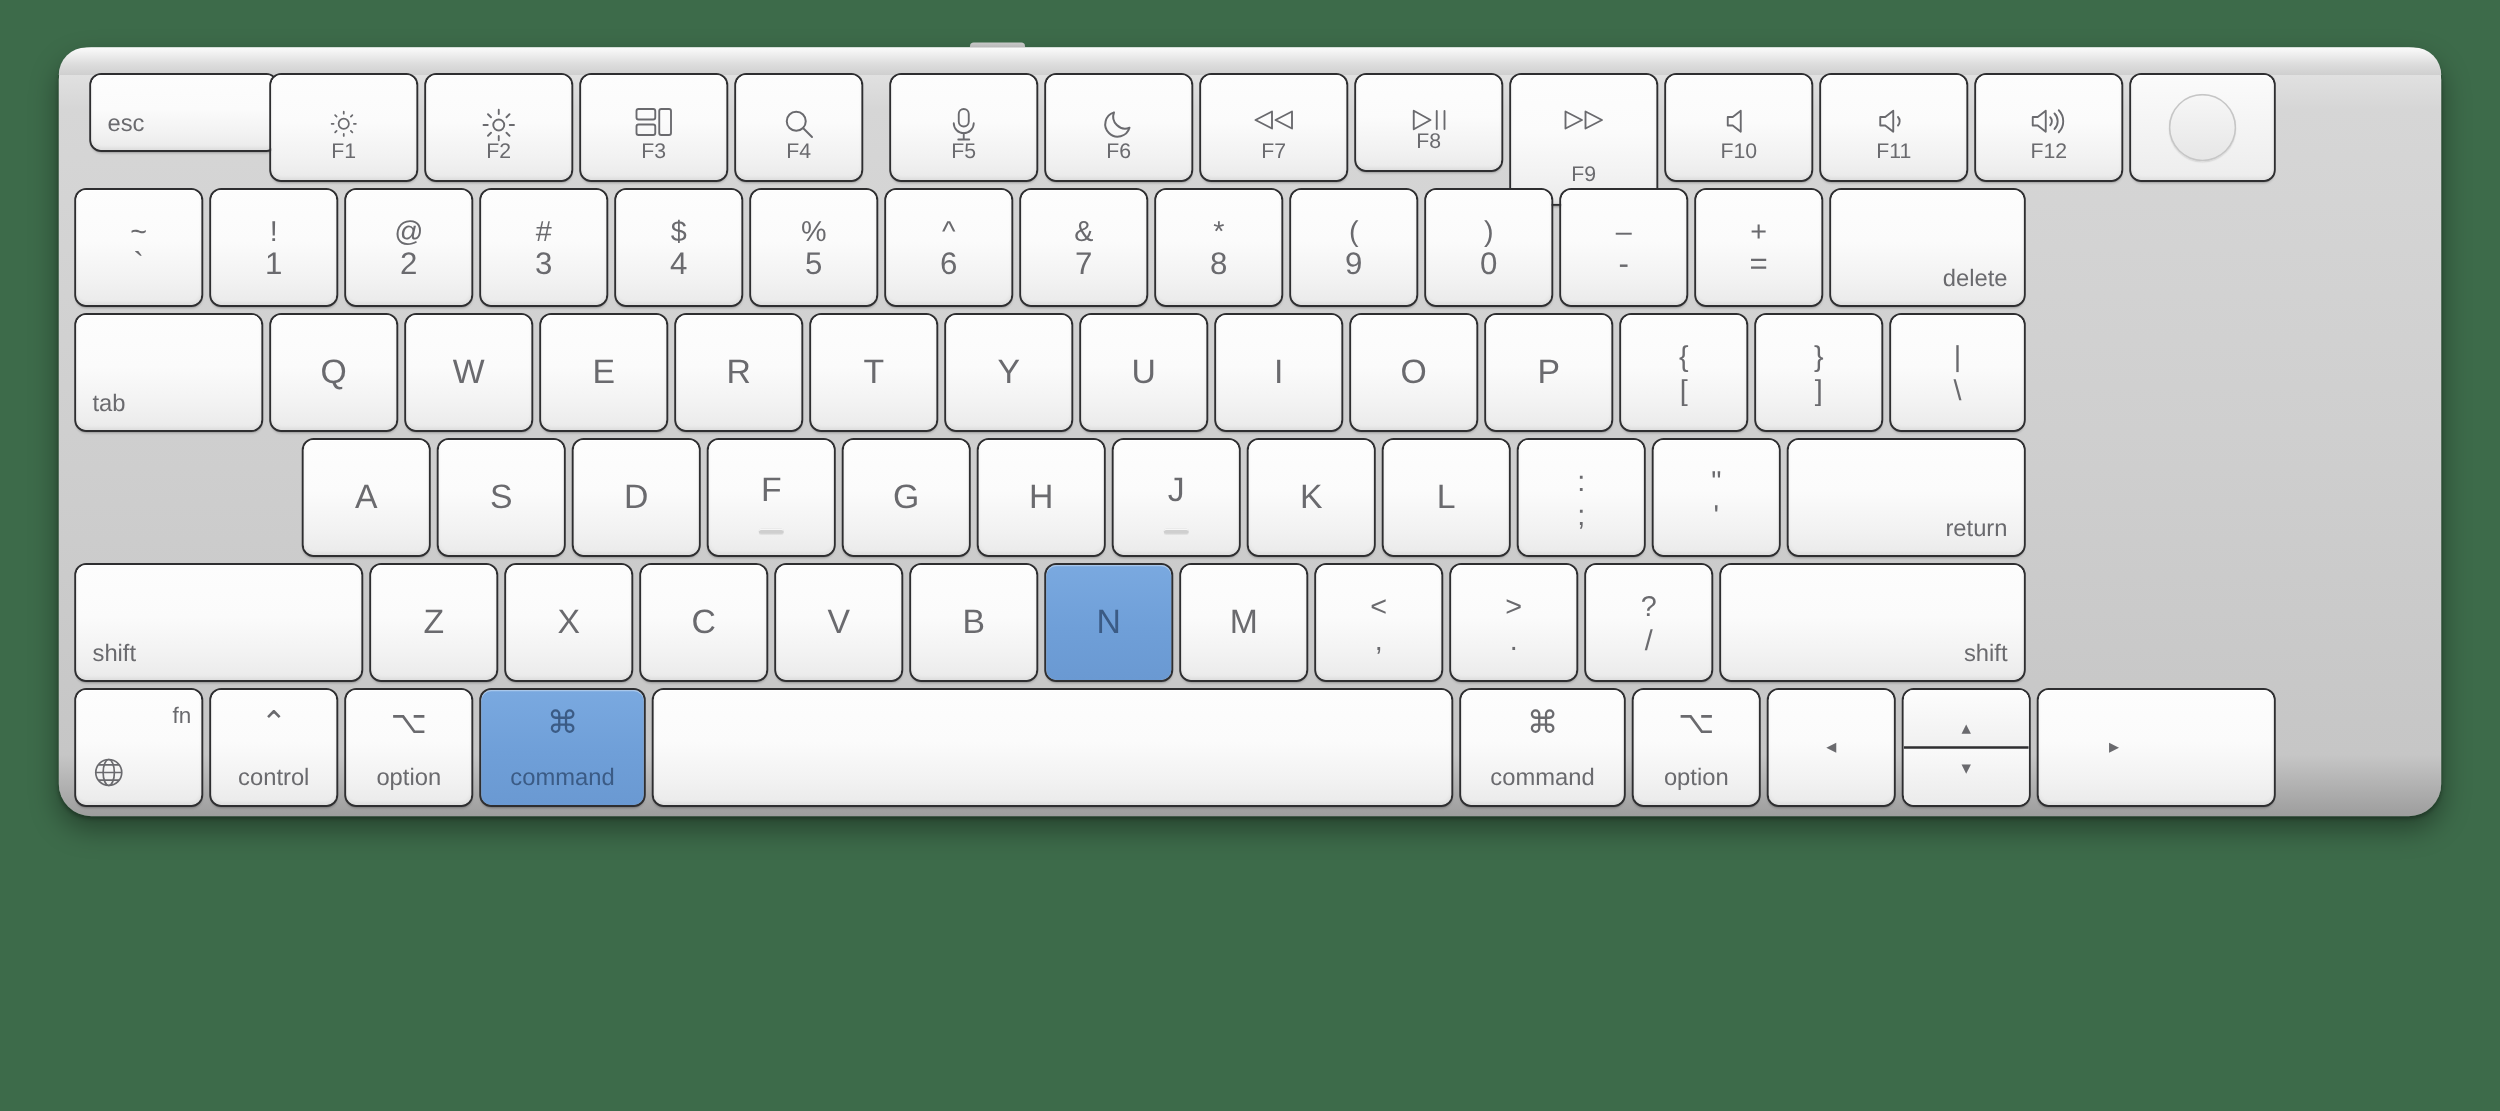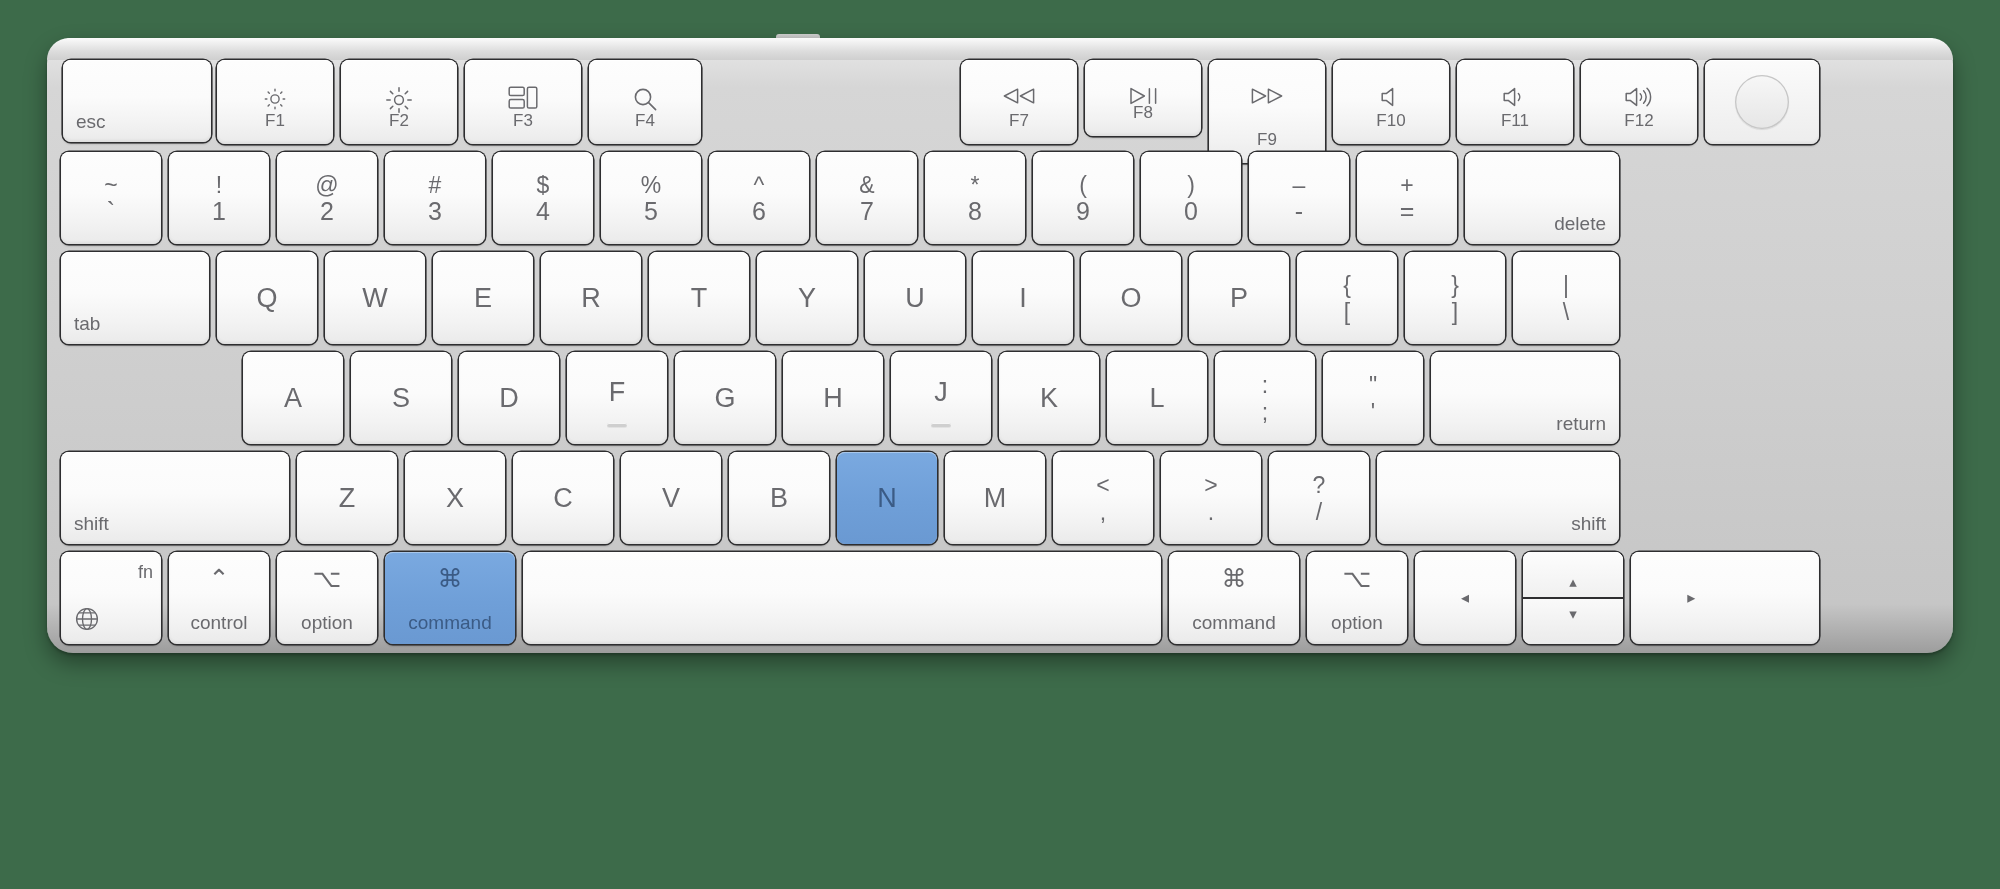--- a/index.html
+++ b/index.html
@@ -132,21 +132,21 @@
 </style>
 </head>
 <body>
 
 <div id="keyboard-root">
   <div id="chassis-power-nub"></div>
   <div id="chassis-top-bevel"></div>
 
   <div id="key-deck">
 
-    <div class="key" style="left:2px;top:0px;width:148px;height:82px;">
+    <div class="key" style="left:12px;top:0px;width:148px;height:60px;">
       <span class="lbl c-bl t-word">esc</span>
     </div>
 
     <div class="key" style="left:156px;top:0px;width:116px;height:84px;">
       <span class="fnicon">
         <svg width="26" height="26" viewBox="0 0 26 26" fill="none" stroke="#6a6a6e" stroke-width="1.4" stroke-linecap="round">
           <circle cx="13" cy="13" r="4.1"></circle>
           <path d="M13 3.3v1.6M13 21.1v1.6M3.3 13h1.6M21.1 13h1.6M6.1 6.1l1.2 1.2M18.7 18.7l1.2 1.2M19.9 6.1l-1.2 1.2M7.3 18.7l-1.2 1.2"></path>
         </svg>
       </span>
@@ -167,31 +167,49 @@
       <span class="fnicon">
         <svg width="30" height="24" viewBox="0 0 30 24" fill="none" stroke="#6a6a6e" stroke-width="1.5">
           <rect x="1.2" y="1.2" width="15" height="8.4" rx="1.6"></rect>
           <rect x="1.2" y="13.6" width="15" height="8.4" rx="1.6"></rect>
           <rect x="19.4" y="1.2" width="9.4" height="20.8" rx="1.6"></rect>
         </svg>
       </span>
       <span class="fnlabel">F3</span>
     </div>
 
-    <div class="key" style="left:528px;top:0px;width:112px;height:84px;">
+    <div class="key" style="left:528px;top:0px;width:100px;height:84px;">
       <span class="fnicon">
         <svg width="26" height="26" viewBox="0 0 26 26" fill="none" stroke="#6a6a6e" stroke-width="1.6" stroke-linecap="round">
           <circle cx="11" cy="11" r="7.6"></circle>
           <path d="M16.6 16.6l7 7"></path>
         </svg>
       </span>
       <span class="fnlabel">F4</span>
     </div>
 
-
+    <div class="key" style="left:652px;top:0px;width:116px;height:84px;">
+      <span class="fnicon">
+        <svg width="22" height="28" viewBox="0 0 22 28" fill="none" stroke="#6a6a6e" stroke-width="1.5" stroke-linecap="round">
+          <rect x="7" y="1.2" width="8" height="14" rx="4"></rect>
+          <path d="M3 12.6c0 4.4 3.6 7.9 8 7.9s8-3.5 8-7.9"></path>
+          <path d="M11 20.5v5M6.6 25.6h8.8"></path>
+        </svg>
+      </span>
+      <span class="fnlabel">F5</span>
+    </div>
+
+    <div class="key" style="left:776px;top:0px;width:116px;height:84px;">
+      <span class="fnicon">
+        <svg width="26" height="26" viewBox="0 0 26 26" fill="none" stroke="#6a6a6e" stroke-width="1.6" stroke-linejoin="round">
+          <path d="M21.6 16.2A9.6 9.6 0 0 1 9.2 3.9a9.9 9.9 0 1 0 12.4 12.3z"></path>
+        </svg>
+      </span>
+      <span class="fnlabel">F6</span>
+    </div>
 
     <div class="key" style="left:900px;top:0px;width:116px;height:84px;">
       <span class="fnicon">
         <svg width="34" height="20" viewBox="0 0 34 20" fill="none" stroke="#6a6a6e" stroke-width="1.5" stroke-linejoin="round">
           <path d="M15.6 3.2 2.4 10l13.2 6.8z"></path>
           <path d="M31.6 3.2 18.4 10l13.2 6.8z"></path>
         </svg>
       </span>
       <span class="fnlabel">F7</span>
     </div>

